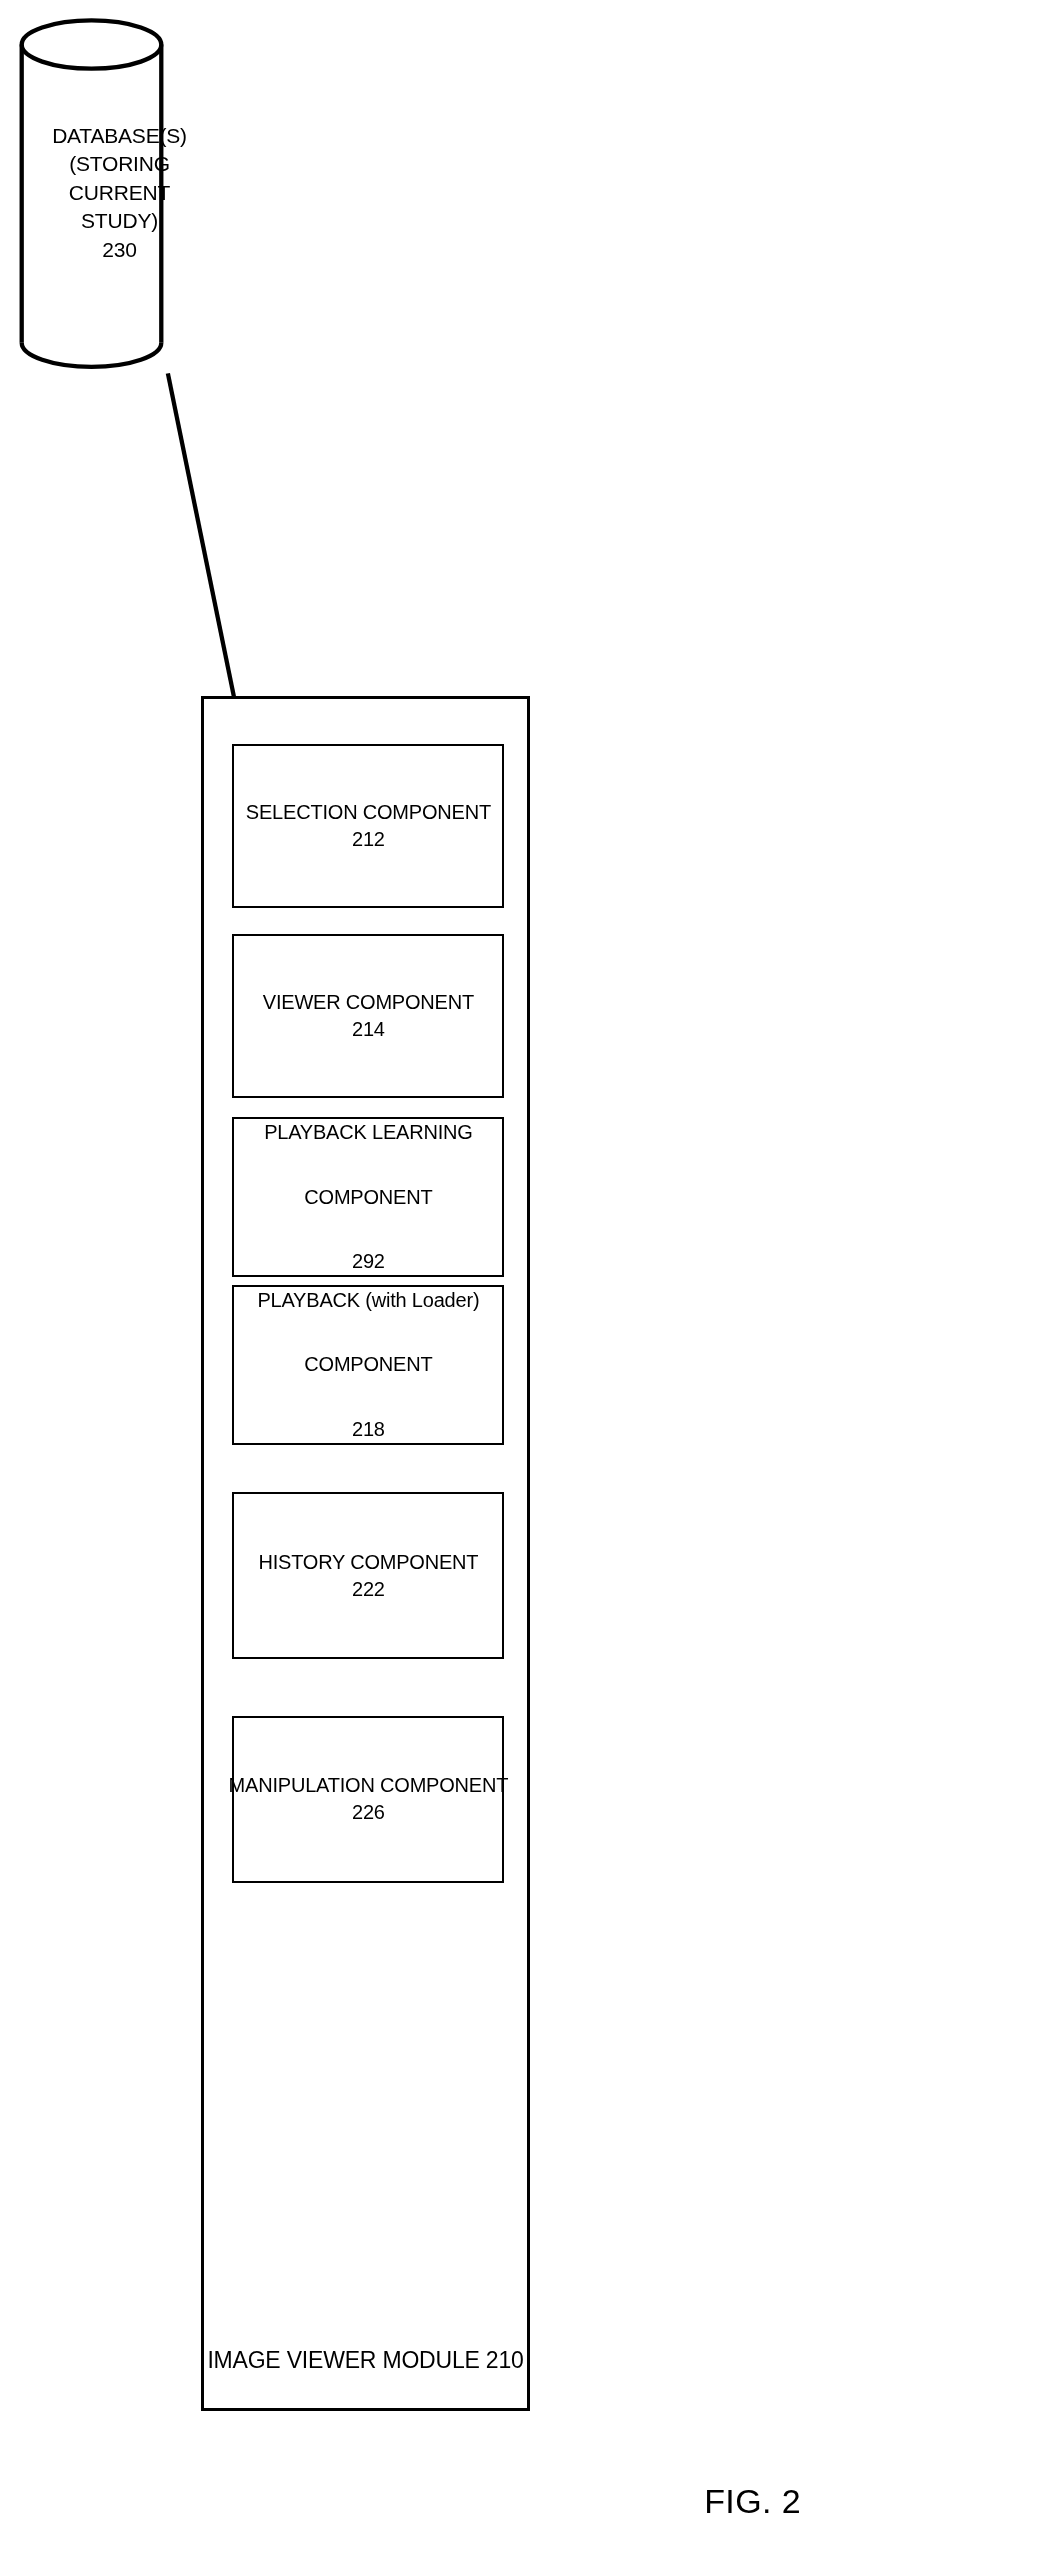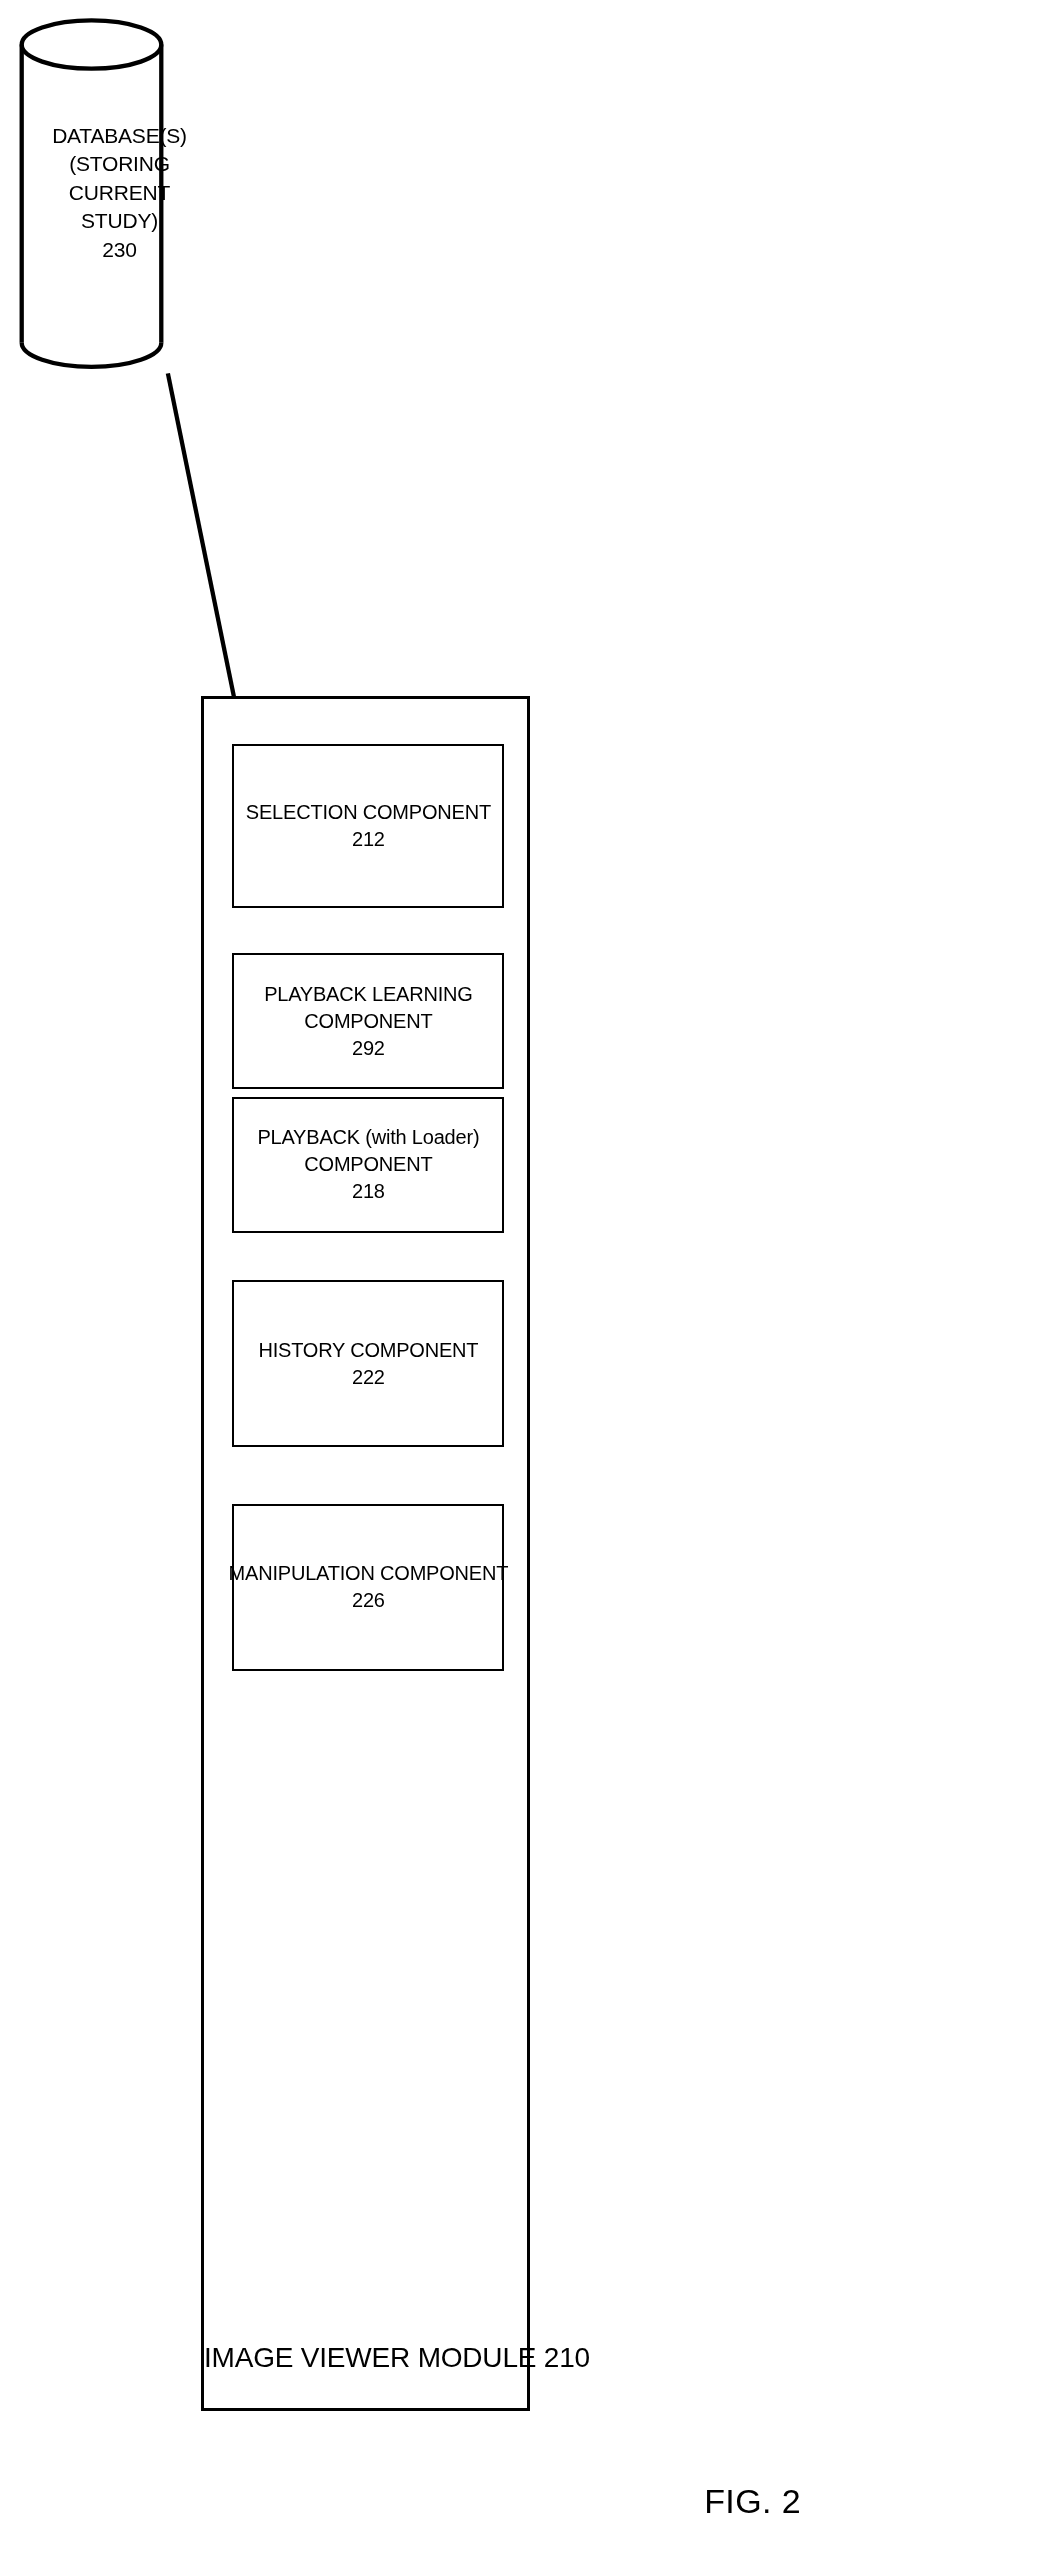--- a/index.html
+++ b/index.html
@@ -90,35 +90,35 @@
     font-size: 20px;
     line-height: 27px;
     letter-spacing: -0.2px;
   }
   .component-box .line {
     white-space: nowrap;
   }
 
   
   .component-box.h-tall  { height: 164px; }
-  .component-box.h-mid   { height: 136px; }
+  .component-box.h-mid   { height: 160px; justify-content: space-between; }
   .component-box.h-std   { height: 167px; }
 
   .gap-a { height: 26px; }
   .gap-b { height: 19px; }
   .gap-c { height: 7.8px; }
   .gap-d { height: 28.4px; }
 
   #module-label {
     position: absolute;
     left: 0;
     bottom: 34px;
     width: 100%;
     text-align: center;
-    font-size: 28px;
+    font-size: 23px;
     letter-spacing: -0.2px;
     white-space: nowrap;
   }
 
   
   #figure-caption {
     position: absolute;
     left: 0;
     top: 2482px;
     width: 801px;
@@ -156,20 +156,24 @@
   <div id="image-viewer-module">
     <div class="component-list">
 
       <div class="component-box h-tall">
         <div class="line">SELECTION COMPONENT</div>
         <div class="line">212</div>
       </div>
 
       <div class="gap-a"></div>
 
+      <div class="component-box h-tall">
+        <div class="line">VIEWER COMPONENT</div>
+        <div class="line">214</div>
+      </div>
 
       <div class="gap-b"></div>
 
       <div class="component-box h-mid">
         <div class="line">PLAYBACK LEARNING</div>
         <div class="line">COMPONENT</div>
         <div class="line">292</div>
       </div>
 
       <div class="gap-c"></div>

